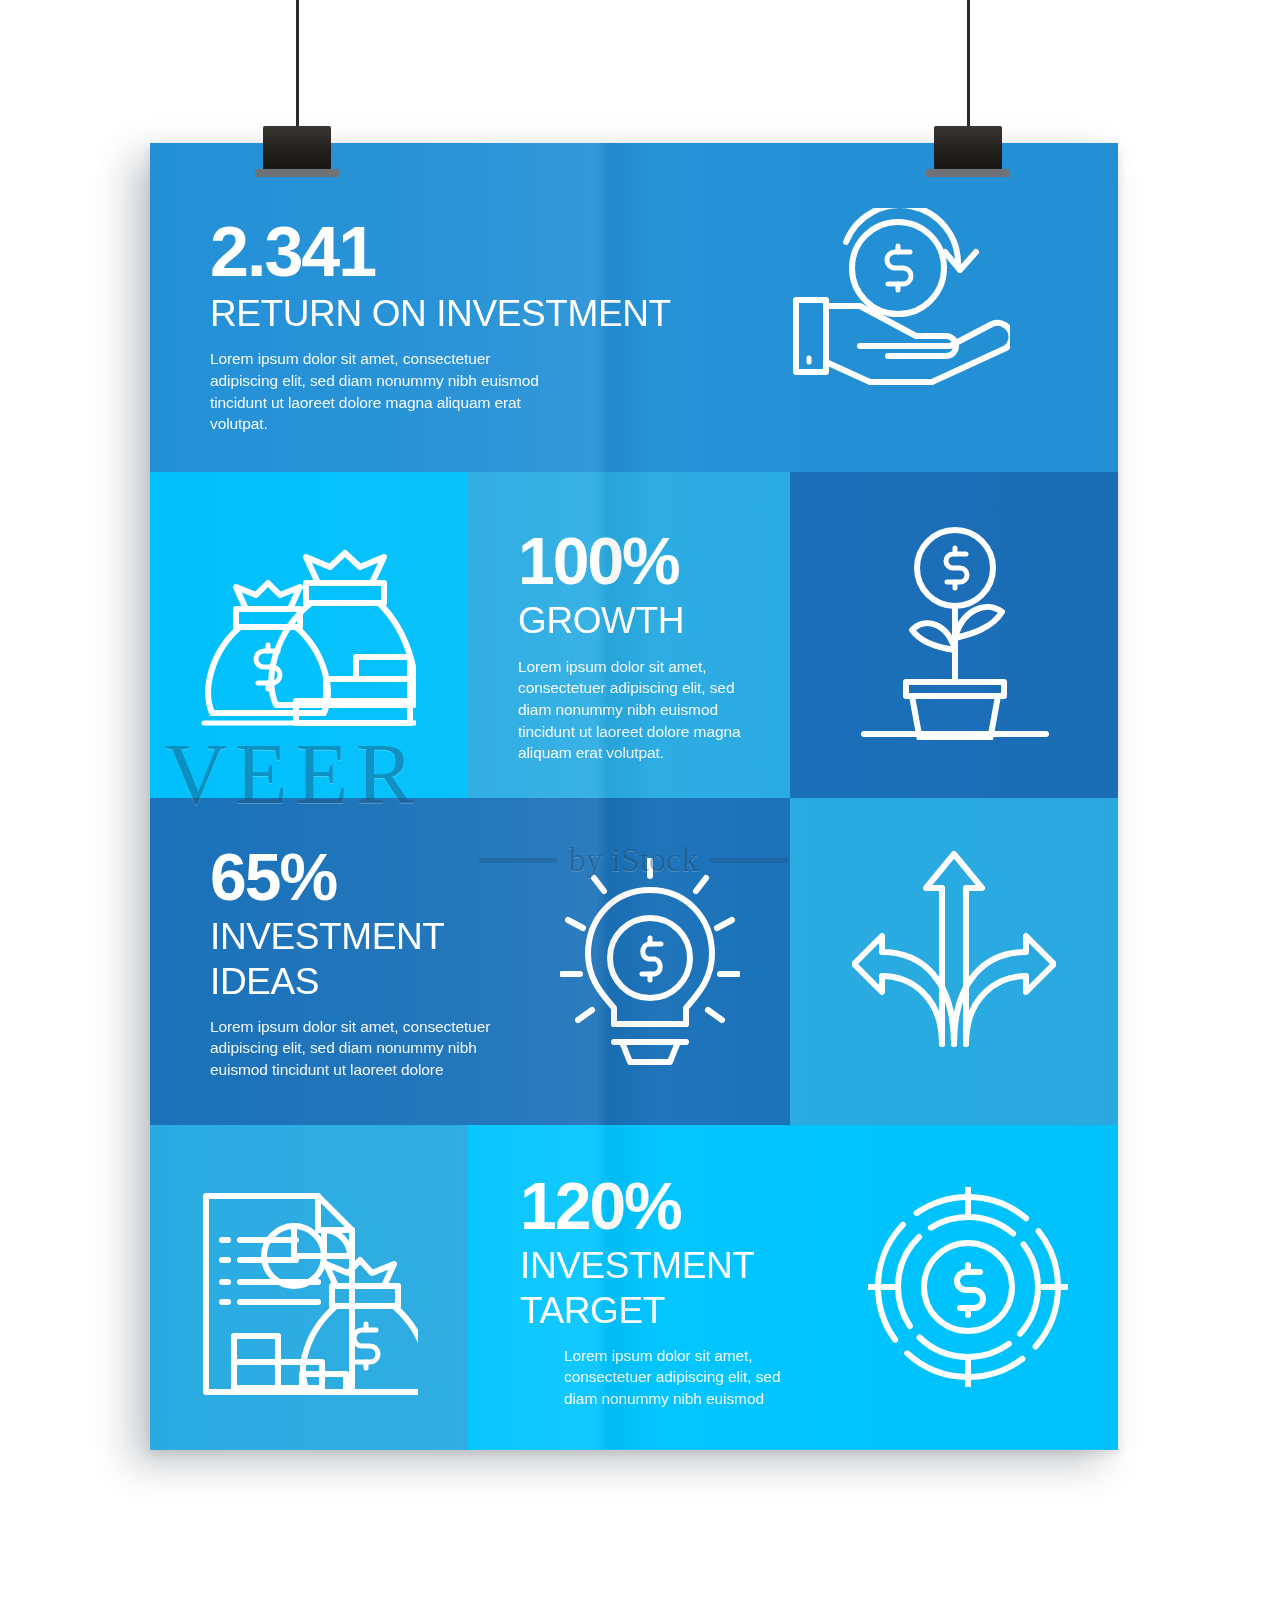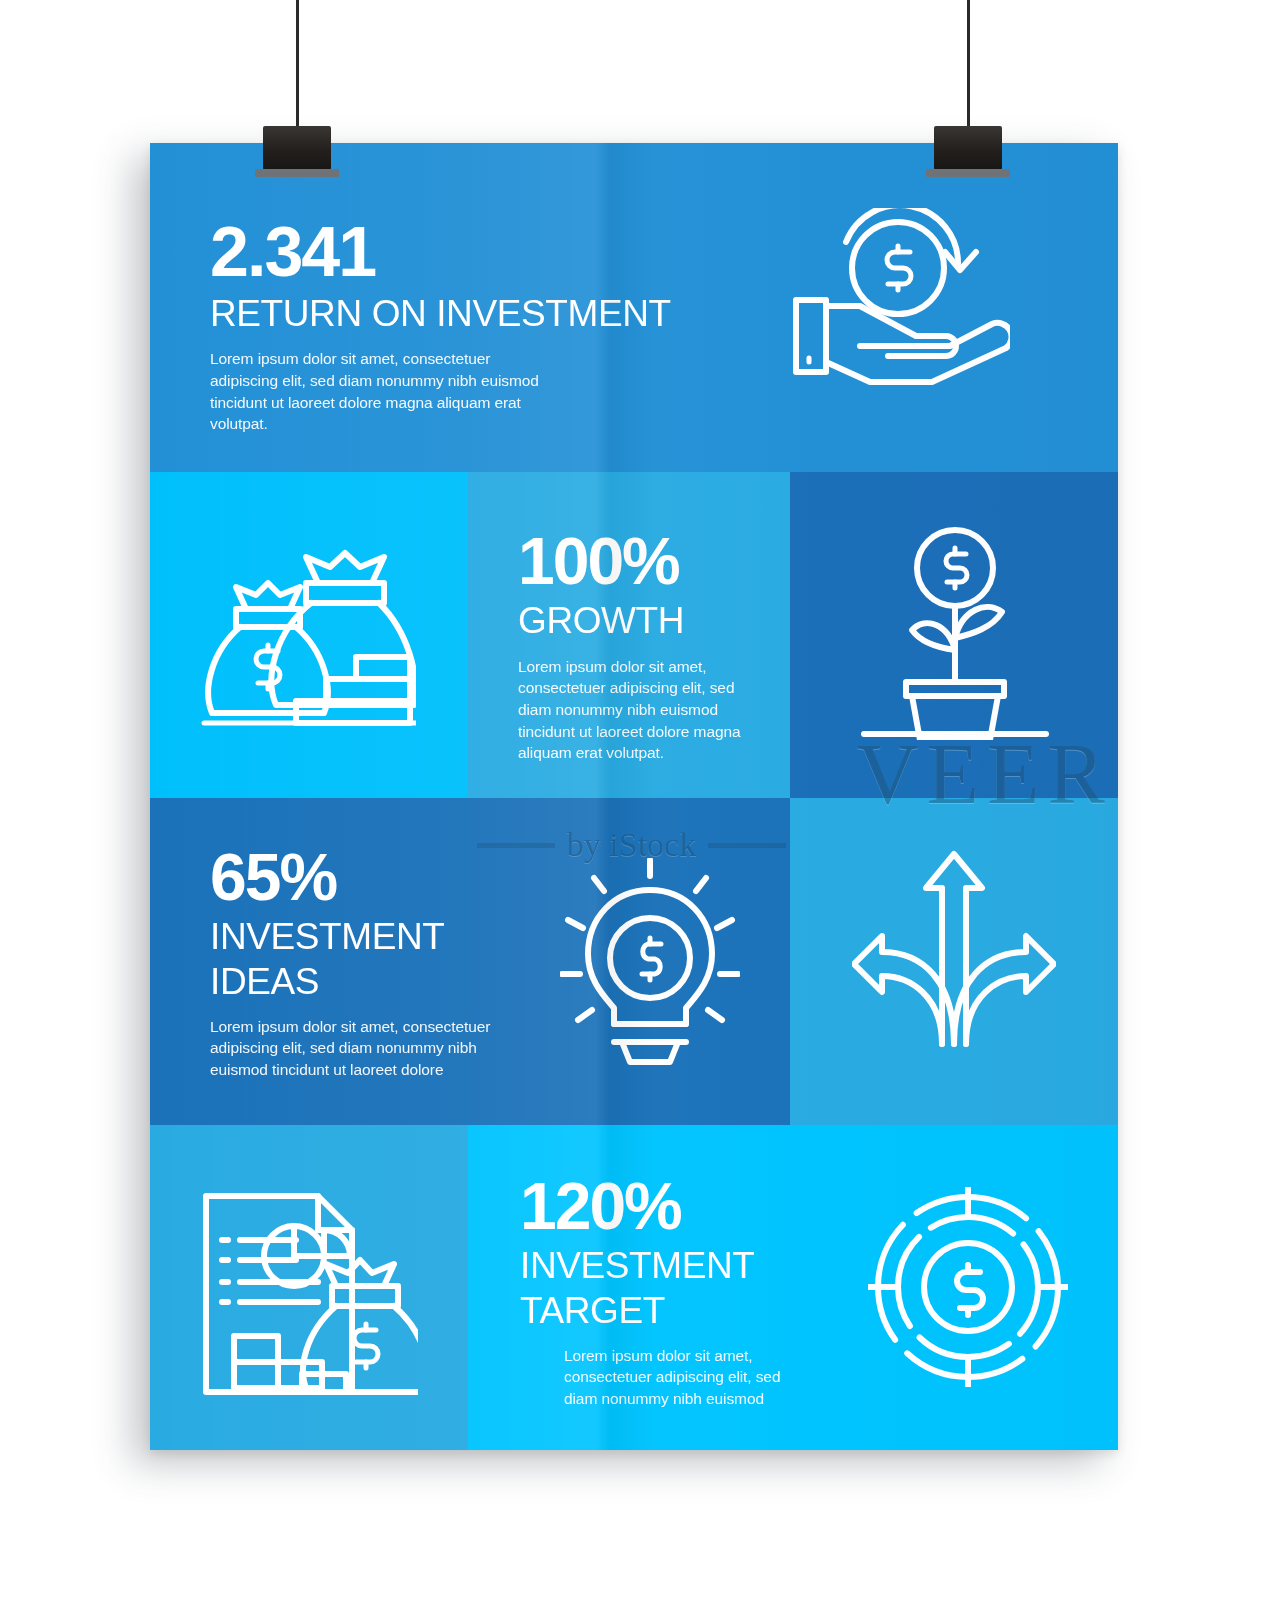--- a/index.html
+++ b/index.html
@@ -59,25 +59,25 @@
   .body-txt{
     font-size:15.5px;line-height:1.40;color:rgba(255,255,255,.94);
     margin-top:13px;font-weight:400;letter-spacing:-.1px;
   }
 
   
   .icon{position:absolute;z-index:3;}
   .icon svg{display:block;}
 
   
-  .watermark{position:absolute;left:0;right:5px;top:588px;z-index:5;
-     text-align:right;pointer-events:none;opacity:.42;}
+  .watermark{position:absolute;left:0;right:16px;top:588px;z-index:5;
+     text-align:left;pointer-events:none;opacity:.42;padding-left:15px;}
   .wm-main{font-family:"Liberation Serif",serif;font-size:86px;letter-spacing:8px;
      color:#1d4f74;text-shadow:0 1px 0 rgba(255,255,255,.55);line-height:1;}
-  .wm-sub{display:flex;align-items:center;justify-content:center;gap:12px;margin-top:9px;}
+  .wm-sub{display:flex;align-items:center;justify-content:center;gap:12px;margin-top:24px;}
   .wm-sub .dash{width:78px;height:5px;background:#1d4f74;opacity:.75;}
   .wm-sub .txt{font-family:"Liberation Serif",serif;font-size:34px;color:#1d4f74;
      text-shadow:0 1px 0 rgba(255,255,255,.45);}
 </style>
 </head>
 <body>
 
 <div class="string left"></div>
 <div class="string right"></div>
 

